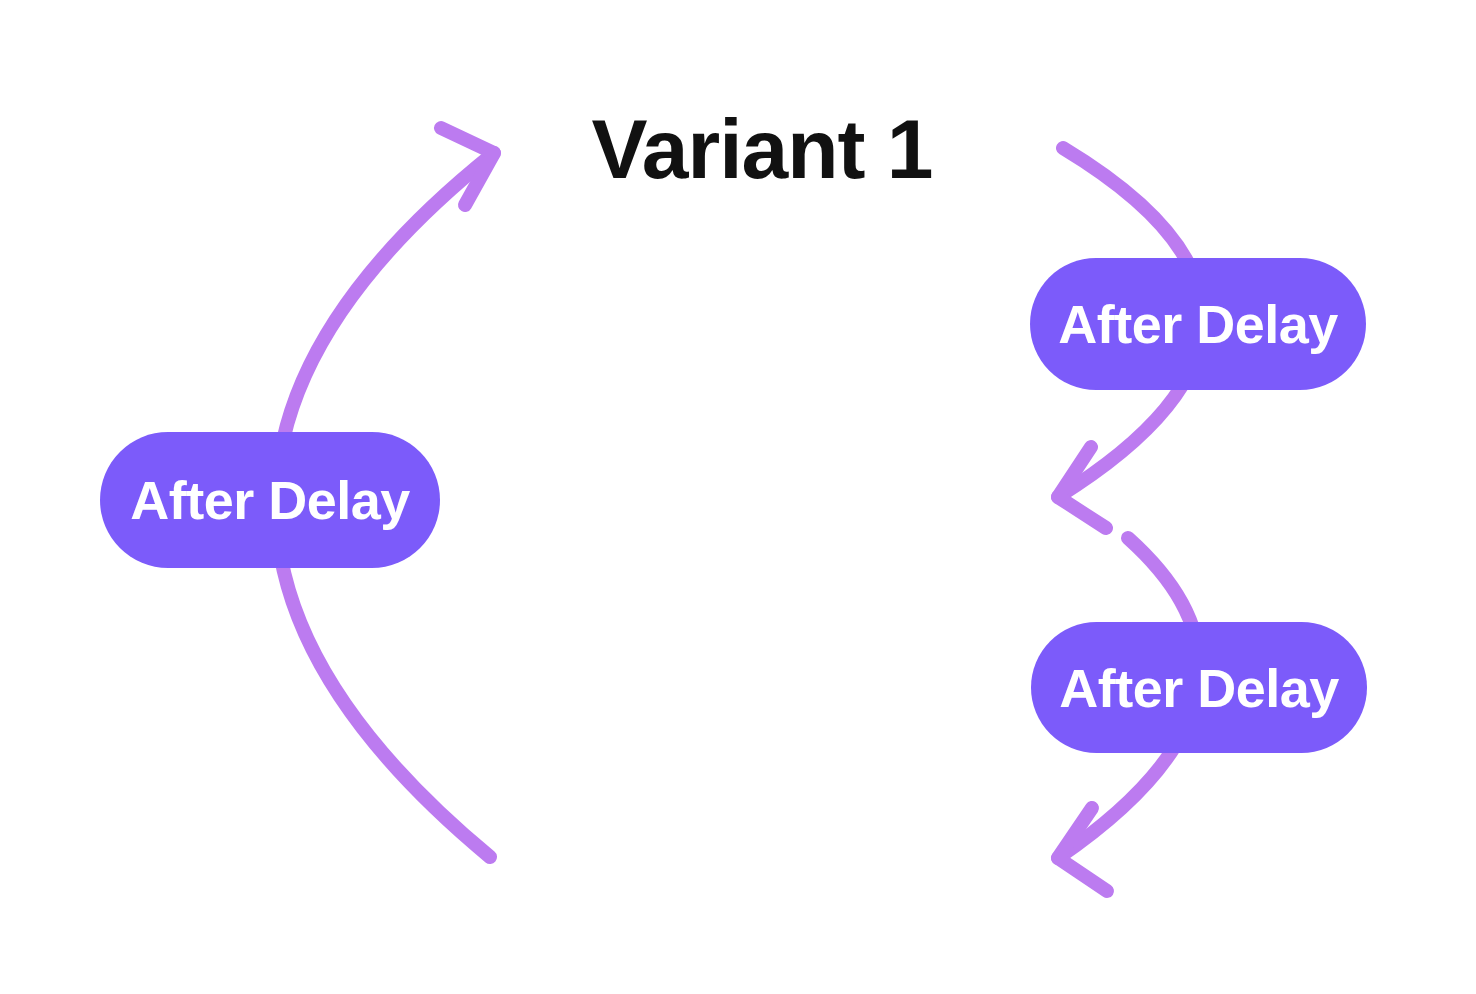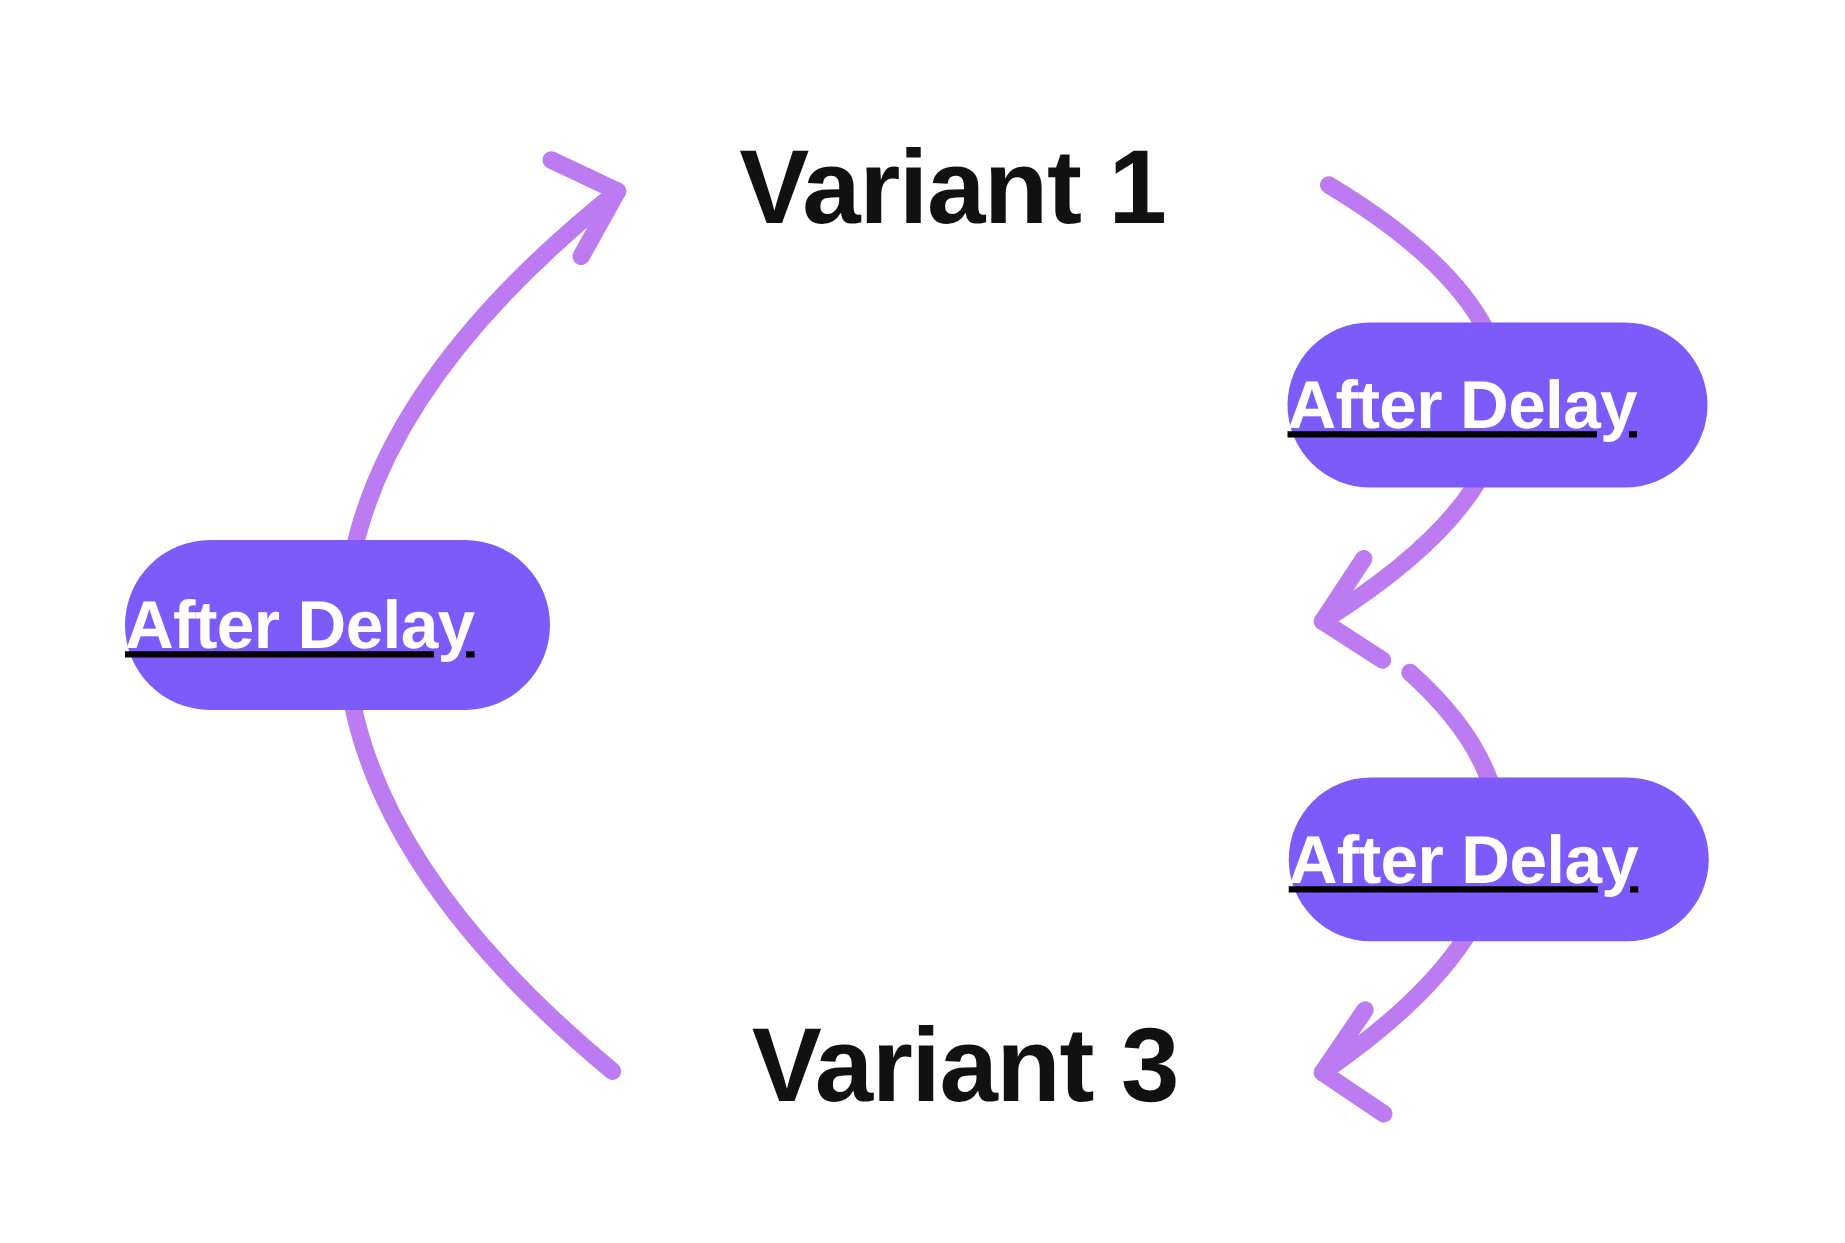--- a/index.html
+++ b/index.html
@@ -39,21 +39,21 @@
     letter-spacing: -1px;
     white-space: nowrap;
     line-height: 1;
   }
   .badge {
     position: absolute;
     background: var(--badge-bg, #7c5bfa);
     border-radius: 999px;
     display: flex;
     align-items: center;
-    text-decoration: underline;
+    justify-content: center;
   }
   .badge span {
     color: var(--badge-text, #ffffff);
     font-size: 54px;
     font-weight: 700;
     letter-spacing: -0.5px;
     white-space: nowrap;
     line-height: 1;
   }
   .badge-left   { left: 100px;  top: 432px; width: 340px; height: 136px; }
@@ -74,21 +74,20 @@
     <path d="M 441 128 L 494 153 L 465 205"></path>
 
     <path d="M 1063 148 Q 1345 318 1058 497"></path>
     <path d="M 1091 447 L 1058 497 L 1106 528"></path>
 
     <path d="M 1128 538 Q 1300 692 1058 858"></path>
     <path d="M 1092 808 L 1058 858 L 1107 891"></path>
   </svg>
 
   <div class="node node-1">Variant 1</div>
-  <div class="node node-3">Variant 3</div>
 
   <div class="badge badge-left">
     <span>After Delay</span>
   </div>
 
   <div class="badge badge-right1">
     <span>After Delay</span>
   </div>
 
   <div class="badge badge-right2">

